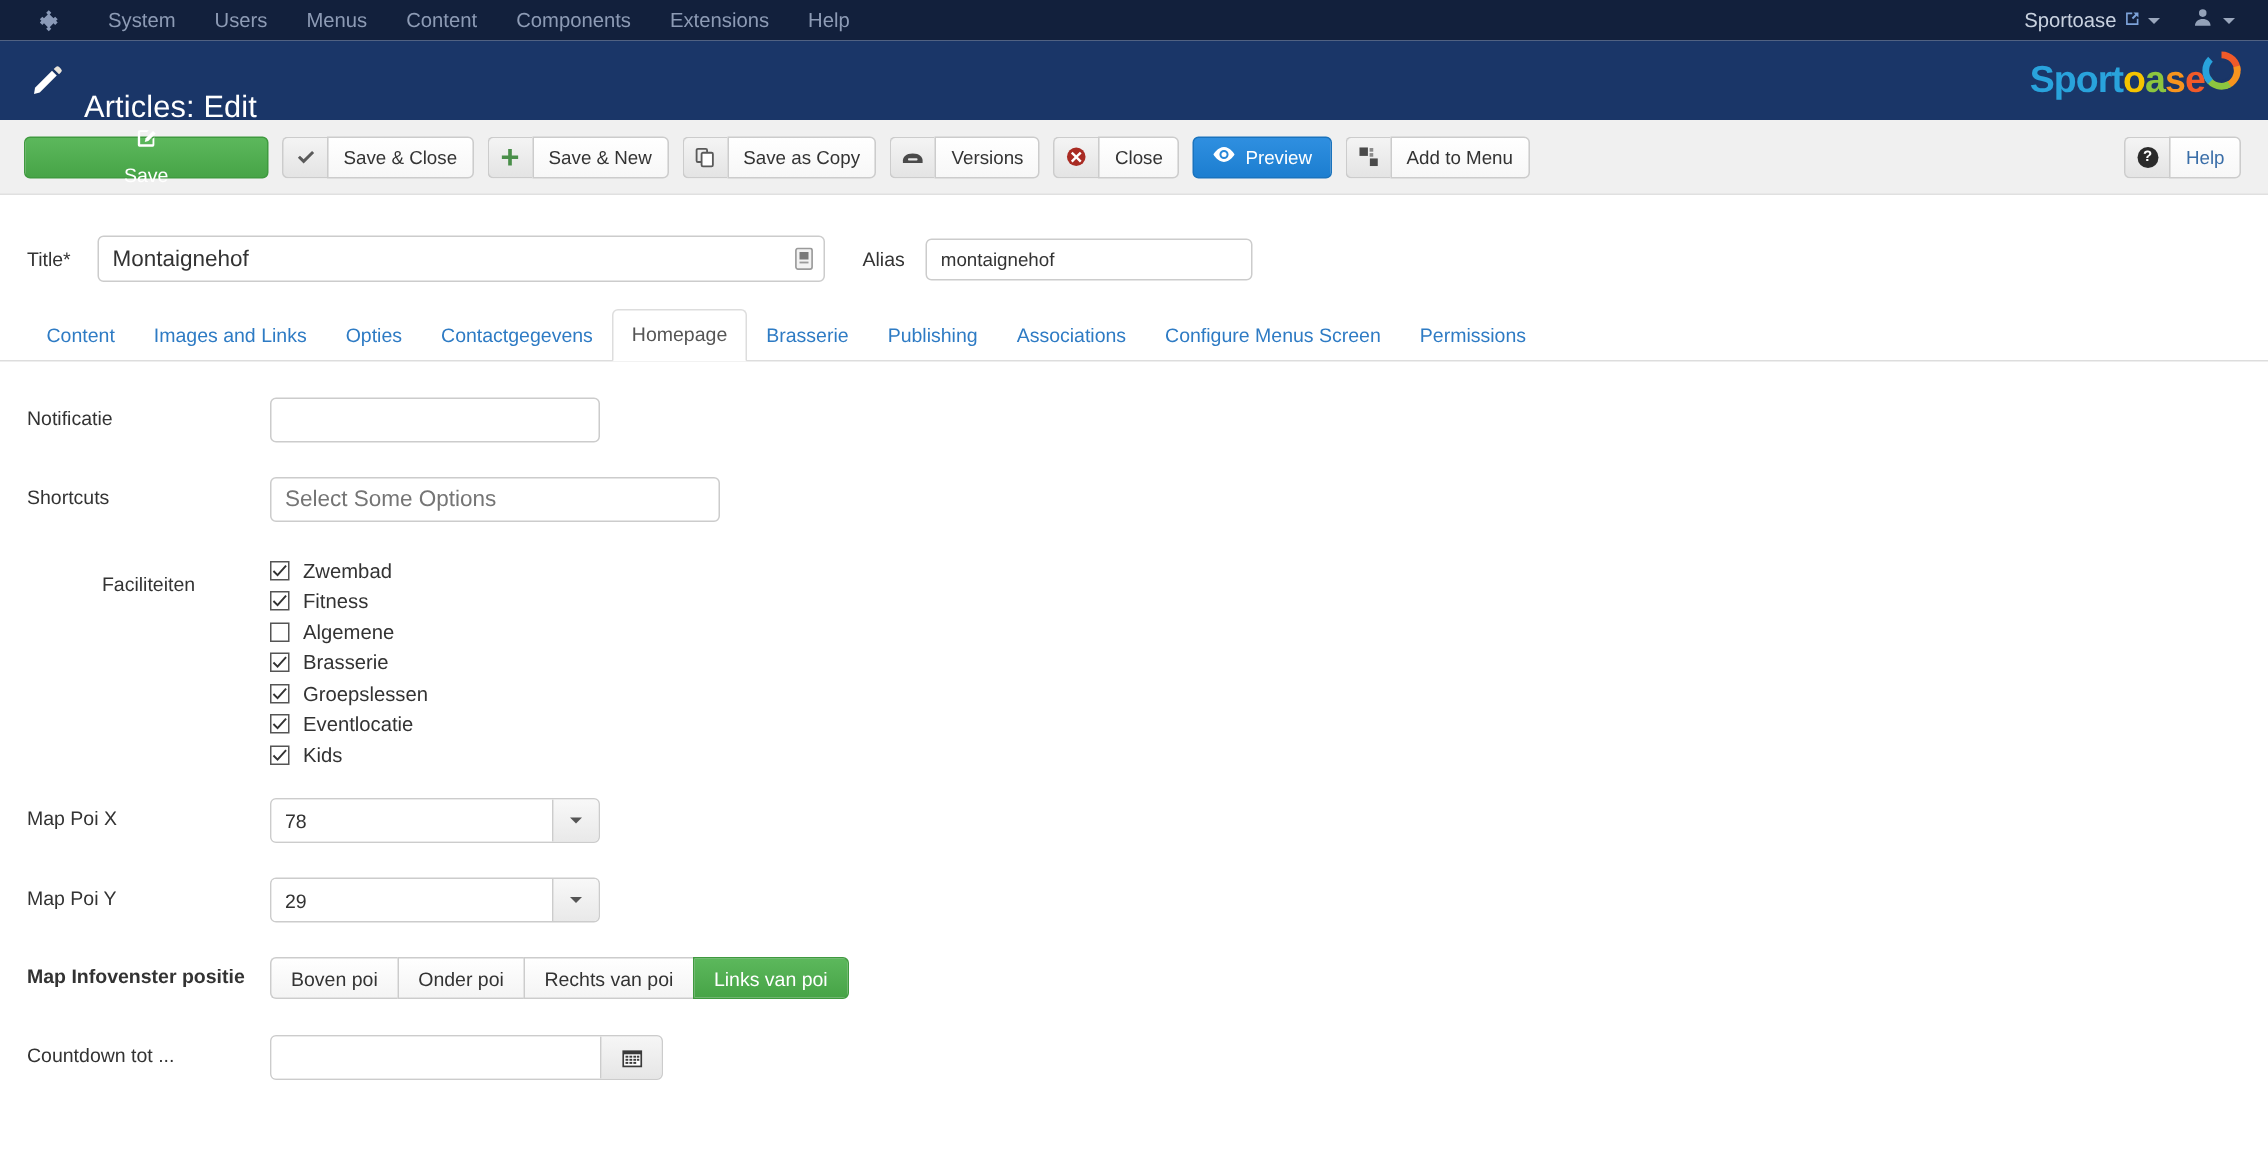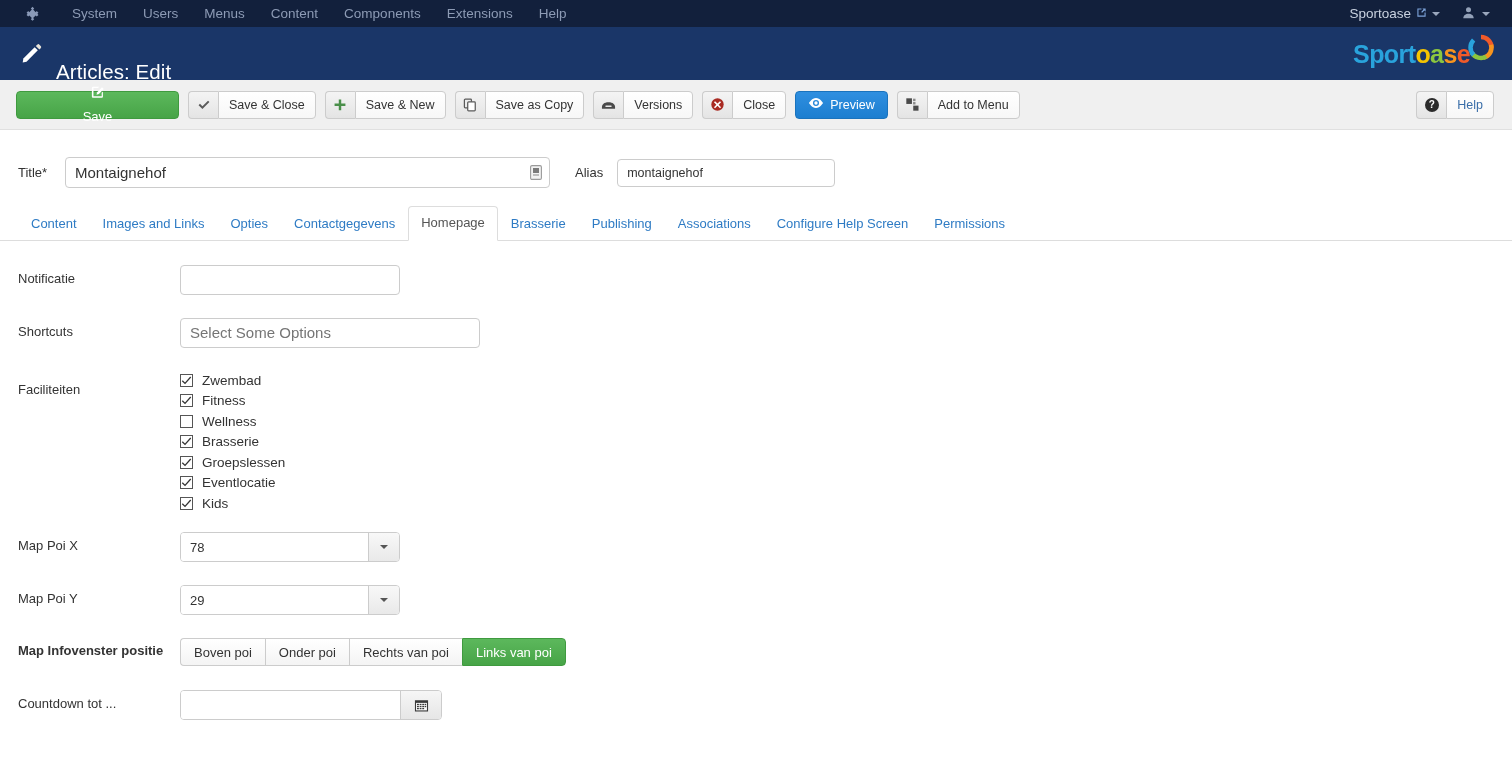--- a/index.html
+++ b/index.html
@@ -513,41 +513,41 @@
 
   <div class="tabs">
     <div class="tab">Content</div>
     <div class="tab">Images and Links</div>
     <div class="tab">Opties</div>
     <div class="tab">Contactgegevens</div>
     <div class="tab active">Homepage</div>
     <div class="tab">Brasserie</div>
     <div class="tab">Publishing</div>
     <div class="tab">Associations</div>
-    <div class="tab">Configure Help Screen</div>
+    <div class="tab">Configure Menus Screen</div>
     <div class="tab">Permissions</div>
   </div>
 
   <div class="form-body">
 
     <div class="field-row">
       <div class="field-label">Notificatie</div>
       <div class="field-control">
         <input class="inp w-220" value="" style="">
       </div>
     </div>
 
     <div class="field-row" style="margin-bottom:25px;">
       <div class="field-label">Shortcuts</div>
       <div class="field-control">
         <input class="inp w-300 inp-placeholder" placeholder="Select Some Options" style="">
       </div>
     </div>
 
-    <div class="field-row" style="margin-bottom:22px;">
+    <div class="field-row" style="margin-bottom:22px;text-align:center;">
       <div class="field-label" style="padding-top:9px;">Faciliteiten</div>
       <div class="field-control">
         <div class="chk-list">
 
           <label class="chk-item">
             <span class="chk-box">
               <svg width="11" height="11" viewBox="0 0 12 12" aria-hidden="true">
                   <path d="M1.4 6.2 4.4 9.2 10.6 2.2" fill="none" stroke="#333" stroke-width="1.4"></path>
                 </svg>
             </span>
@@ -558,21 +558,21 @@
             <span class="chk-box">
               <svg width="11" height="11" viewBox="0 0 12 12" aria-hidden="true">
                   <path d="M1.4 6.2 4.4 9.2 10.6 2.2" fill="none" stroke="#333" stroke-width="1.4"></path>
                 </svg>
             </span>
             <span class="chk-label">Fitness</span>
           </label>
 
           <label class="chk-item">
             <span class="chk-box"></span>
-            <span class="chk-label">Wellness</span>
+            <span class="chk-label">Algemene</span>
           </label>
 
           <label class="chk-item">
             <span class="chk-box">
               <svg width="11" height="11" viewBox="0 0 12 12" aria-hidden="true">
                   <path d="M1.4 6.2 4.4 9.2 10.6 2.2" fill="none" stroke="#333" stroke-width="1.4"></path>
                 </svg>
             </span>
             <span class="chk-label">Brasserie</span>
           </label>

